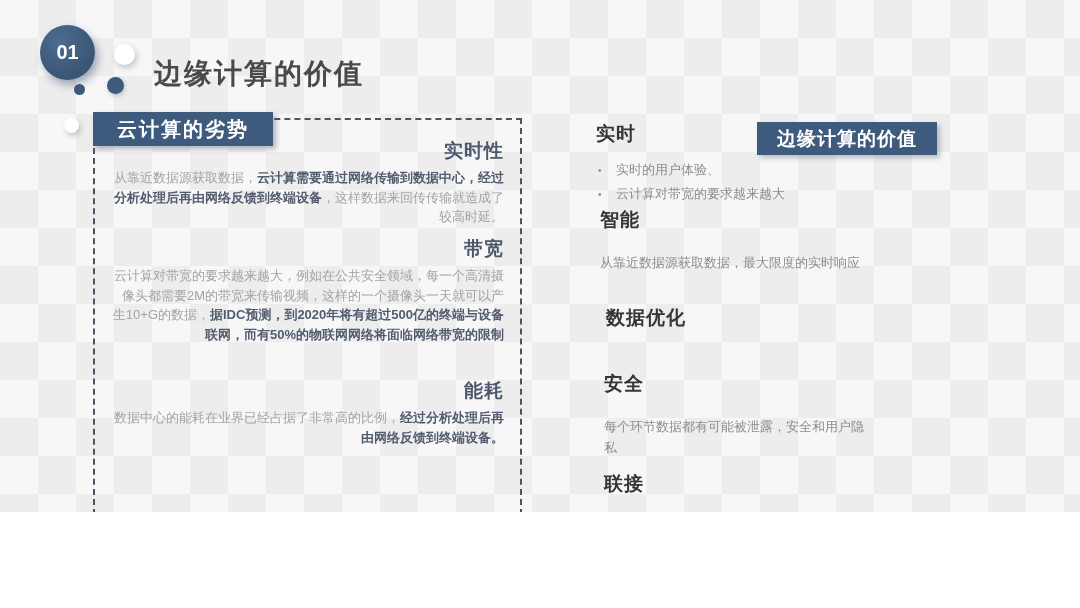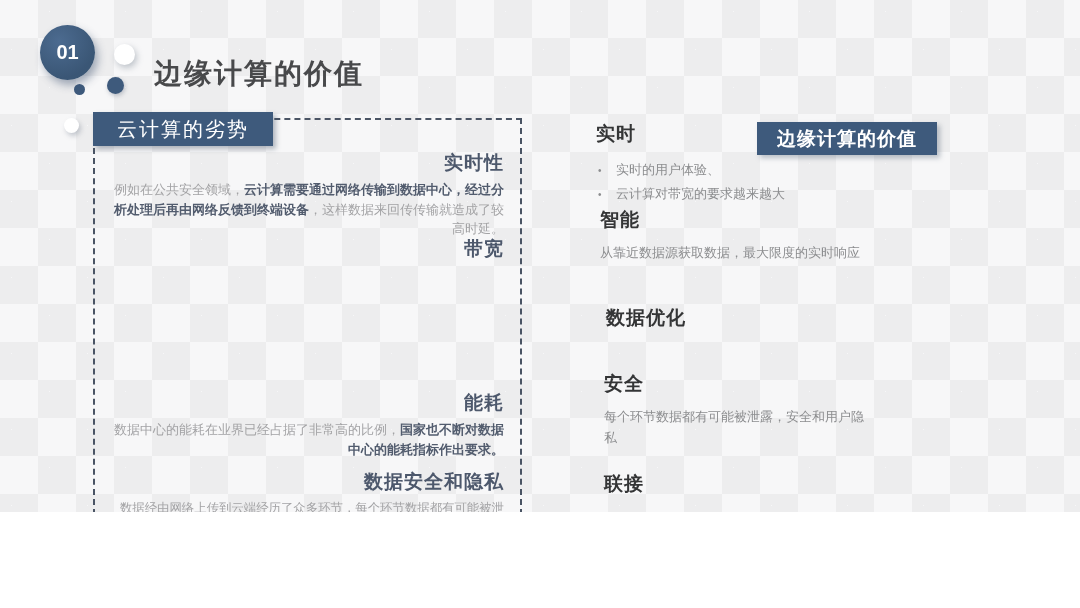--- a/index.html
+++ b/index.html
@@ -28,43 +28,43 @@
   .slide-title{
     position:absolute;left:154px;top:36px;font-size:28px;font-weight:bold;color:#48494b;letter-spacing:2px;
   }
   
   .left-box{
     position:absolute;left:93px;top:118px;width:429px;height:427px;
     border:2px dashed #4a5464;box-sizing:border-box;
   }
   .left-box-header{
     position:absolute;left:-2px;top:-8px;width:180px;height:34px;background:#3e5a7c;
-    color:#fff;font-size:20px;font-weight:normal;display:flex;align-items:center;justify-content:center;
+    color:#fff;font-size:20px;font-weight:bold;display:flex;align-items:center;justify-content:center;
     letter-spacing:2px;box-shadow:3px 3px 5px rgba(70,85,105,.4);z-index:2;
   }
   .lsec{position:absolute;left:0;width:100%;box-sizing:border-box;padding:0 16px;}
-  .lsec-1{top:30px;} .lsec-2{top:116px;} .lsec-3{top:270px;} .lsec-4{top:349px;}
+  .lsec-1{top:18px;} .lsec-2{top:116px;} .lsec-3{top:258px;} .lsec-4{top:349px;}
   .lsec h3{margin:0;font-size:19px;line-height:26px;font-weight:bold;color:#4d586c;text-align:right;letter-spacing:1px;}
   .lsec p{margin:4px 0 0 0;font-size:13px;line-height:19.5px;text-align:right;color:#a3a3a5;}
   .lsec p .emph{color:#525c6e;font-weight:bold;}
   .lsec-4 p{font-size:12.4px;padding:0;}
   
   .right-badge{
     position:absolute;left:757px;top:122px;width:180px;height:33px;background:#3e5a7c;
     color:#fff;font-size:19px;font-weight:bold;display:flex;align-items:center;justify-content:center;
     letter-spacing:1px;box-shadow:3px 3px 5px rgba(70,85,105,.35);
   }
   .rsec{position:absolute;width:262px;}
   .rsec-1{left:596px;top:122px;}
   .rsec-2{left:600px;top:208px;}
   .rsec-3{left:606px;top:306px;}
   .rsec-4{left:604px;top:372px;}
   .rsec-5{left:604px;top:466px;margin-top:6px;}
   .rsec h3{margin:0;font-size:19px;line-height:24px;font-weight:bold;color:#343536;letter-spacing:1px;}
-  .rsec p{margin:10px 0 0 0;font-size:13px;line-height:21px;color:#8c8d8f;}
+  .rsec p{margin:20px 0 0 0;font-size:13px;line-height:21px;color:#8c8d8f;}
   .rsec ul{list-style:none;margin:12px 0 0 0;padding:0;}
   .rsec li{font-size:13px;line-height:23px;color:#8c8d8f;display:flex;align-items:baseline;}
   .rsec li .bullet{width:18px;flex:0 0 18px;color:#8c8d8f;font-size:10px;text-align:left;padding-left:2px;}
 </style>
 </head>
 <body>
 
 <div class="slide">
 
   <div class="num-circle">
@@ -74,36 +74,33 @@
   <div class="dot dot-navy-sm"></div>
   <div class="dot dot-navy-md"></div>
   <div class="dot dot-white-2"></div>
   <h1 class="slide-title">边缘计算的价值</h1>
 
   <section class="left-box">
     <div class="left-box-header">云计算的劣势</div>
 
     <div class="lsec lsec-1">
       <h3>实时性</h3>
-      <p><span class="dim">例如在公共安全领域，</span><span class="emph">云计算需要通过网络传输到数据中心，经过分析处理后再由网络反馈到终端设备</span><span class="dim">，这样数据来回传传输就造成了较高时延。</span></p>
+      <p><span class="dim">从靠近数据源获取数据，</span><span class="emph">云计算需要通过网络传输到数据中心，经过分析处理后再由网络反馈到终端设备</span><span class="dim">，这样数据来回传传输就造成了较高时延。</span></p>
     </div>
 
     <div class="lsec lsec-2">
       <h3>带宽</h3>
+      <p><span class="dim">云计算对带宽的要求越来越大，例如在公共安全领域，每一个高清摄像头都需要2M的带宽来传输视频，这样的一个摄像头一天就可以产生10+G的数据，</span><span class="emph">据IDC预测，到2020年将有超过500亿的终端与设备联网，而有50%的物联网网络将面临网络带宽的限制</span><span class="dim"></span></p>
     </div>
 
     <div class="lsec lsec-3">
       <h3>能耗</h3>
-      <p><span class="dim">数据中心的能耗在业界已经占据了非常高的比例，</span><span class="emph">国家也不断对数据中心的能耗指标作出要求。</span><span class="dim"></span></p>
+      <p><span class="dim">数据中心的能耗在业界已经占据了非常高的比例，</span><span class="emph">经过分析处理后再由网络反馈到终端设备。</span><span class="dim"></span></p>
     </div>
 
-    <div class="lsec lsec-4">
-      <h3>数据安全和隐私</h3>
-      <p><span class="dim">数据经由网络上传到云端经历了众多环节，每个环节数据都有可能被泄露。</span><span class="emph"></span><span class="dim"></span></p>
-    </div>
   </section>
 
   <div class="right-badge">边缘计算的价值</div>
 
   <div class="rsec rsec-1">
     <h3>实时</h3>
     <ul>
       <li>
           <span class="bullet">•</span>
           <span>实时的用户体验、</span>

